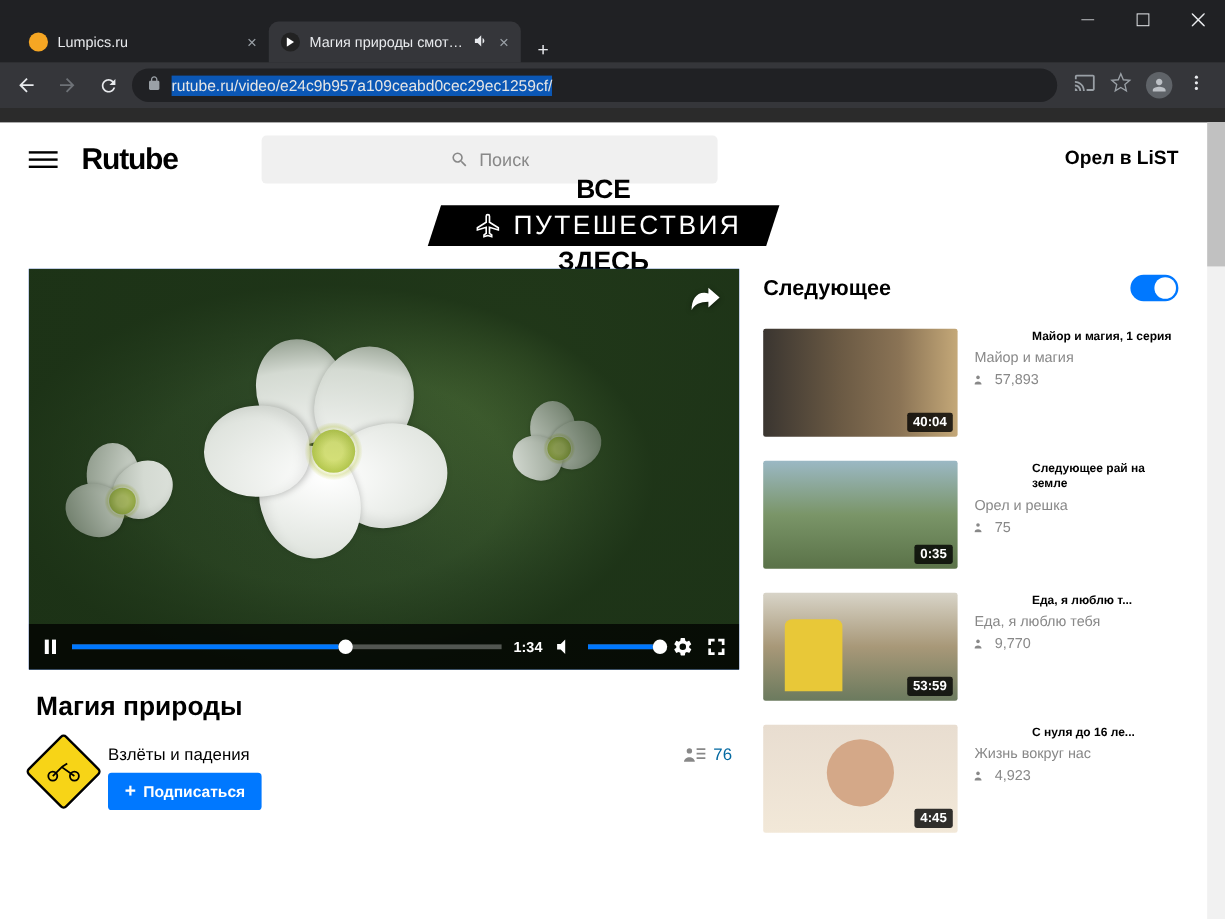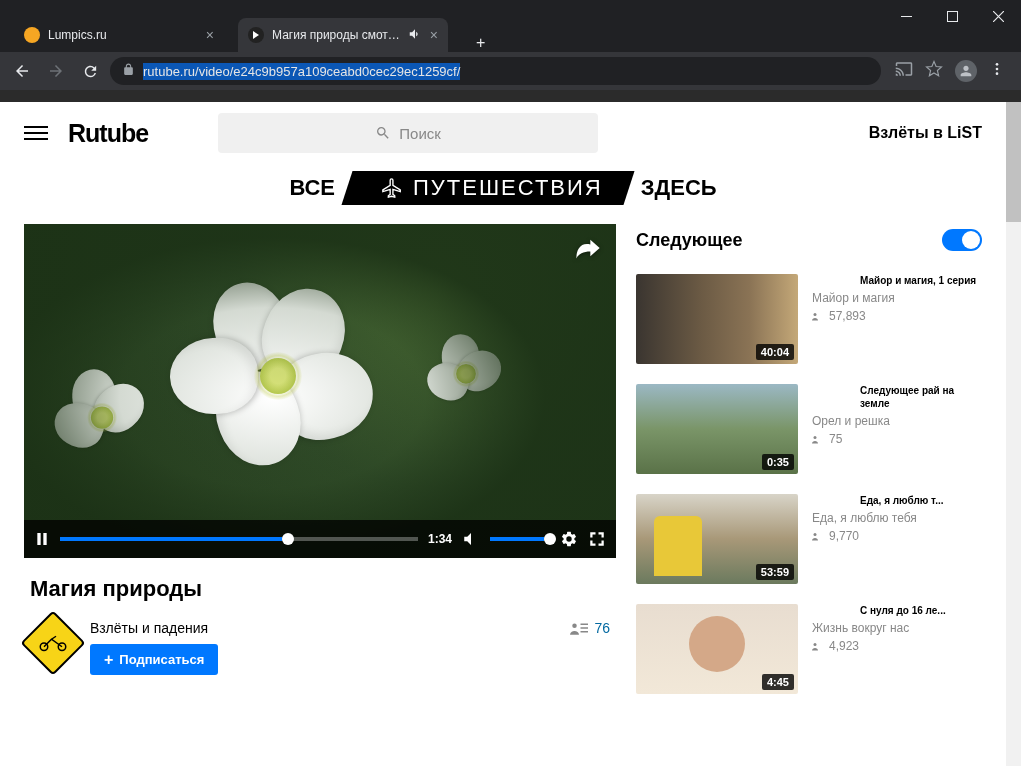--- a/index.html
+++ b/index.html
@@ -1,20 +1,20 @@
 <!DOCTYPE html>
 <html><head>
 <meta charset="utf-8">
 <style>
 * { margin: 0; padding: 0; box-sizing: border-box; font-family: Arial, Helvetica, sans-serif; }
 body { background: #2b2b2b; width: 1021px; height: 766px; overflow: hidden; }
 
 
 .titlebar { height: 14px; background: #202124; }
-.browser-tabs { height: 38px; background: #202124; display: flex; align-items: end; padding-left: 14px; gap: 14px; }
+.browser-tabs { height: 38px; background: #202124; display: flex; align-items: end; padding-left: 14px; }
 .tab { height: 34px; border-radius: 8px 8px 0 0; display: flex; align-items: center; padding: 0 10px; gap: 8px; font-size: 12px; color: #e8eaed; min-width: 210px; max-width: 210px; position: relative; }
 .tab.inactive { background: transparent; }
 .tab.active { background: #35363a; }
 .tab-favicon { width: 16px; height: 16px; border-radius: 50%; }
 .tab-title { flex: 1; overflow: hidden; white-space: nowrap; text-overflow: ellipsis; }
 .tab-close { color: #9aa0a6; font-size: 14px; cursor: pointer; }
 .tab-audio { color: #e8eaed; }
 .new-tab { color: #e8eaed; padding: 0 14px; font-size: 16px; cursor: pointer; }
 .window-controls { position: absolute; right: 0; top: 0; display: flex; height: 42px; }
 .win-btn { width: 46px; height: 32px; display: flex; align-items: center; justify-content: center; color: #e8eaed; cursor: pointer; }
@@ -39,21 +39,21 @@
 
 
 .site-header { height: 63px; display: flex; align-items: center; padding: 0 24px; gap: 20px; border-bottom: 1px solid transparent; }
 .burger { width: 24px; display: flex; flex-direction: column; gap: 4px; cursor: pointer; }
 .burger span { height: 2px; background: #000; }
 .logo { font-size: 25px; font-weight: 900; letter-spacing: -1px; }
 .search { flex: 1; max-width: 380px; margin-left: 50px; height: 40px; background: #f0f0f0; border-radius: 4px; display: flex; align-items: center; justify-content: center; gap: 8px; color: #888; font-size: 15px; }
 .login-btn { margin-left: auto; font-weight: 700; font-size: 16px; cursor: pointer; }
 
 
-.promo { height: 45px; display: flex; align-items: center; justify-content: center; gap: 0; font-size: 22px; font-weight: 700; }
+.promo { height: 45px; display: flex; align-items: center; justify-content: center; gap: 0; font-size: 22px; font-weight: 700; flex-direction: column; }
 .promo .light { color: #000; padding: 0 12px; }
 .promo .dark { background: #000; color: #fff; padding: 4px 26px 4px 34px; transform: skewX(-18deg); display: flex; align-items: center; gap: 10px; font-weight: 400; letter-spacing: 2px; }
 .promo .dark > * { transform: skewX(18deg); }
 
 
 .content { display: flex; padding: 14px 24px 0 24px; gap: 20px; }
 .left { width: 592px; }
 .right { flex: 1; }
 
 
@@ -206,21 +206,21 @@
           <span></span>
           <span></span>
         </div>
       <div class="logo">Rutube</div>
       <div class="search">
         <svg width="16" height="16" viewBox="0 0 24 24" fill="#888">
             <path d="M15.5 14h-.79l-.28-.27A6.471 6.471 0 0016 9.5 6.5 6.5 0 109.5 16c1.61 0 3.09-.59 4.23-1.57l.27.28v.79l5 4.99L20.49 19l-4.99-5zm-6 0C7.01 14 5 11.99 5 9.5S7.01 5 9.5 5 14 7.01 14 9.5 11.99 14 9.5 14z"></path>
           </svg>
         <span>Поиск</span>
       </div>
-      <div class="login-btn">Взлёты в LiST</div>
+      <div class="login-btn">Орел в LiST</div>
     </div>
 
     <div class="promo">
       <span class="light">ВСЕ</span>
       <span class="dark">
         <svg width="22" height="22" viewBox="0 0 24 24" fill="none" stroke="#fff" stroke-width="1.5">
             <path d="M21 16v-2l-8-5V3.5a1.5 1.5 0 00-3 0V9l-8 5v2l8-2.5V19l-2 1.5V22l3.5-1 3.5 1v-1.5L13 19v-5.5l8 2.5z"></path>
           </svg>
         <span>ПУТЕШЕСТВИЯ</span>
       </span>

